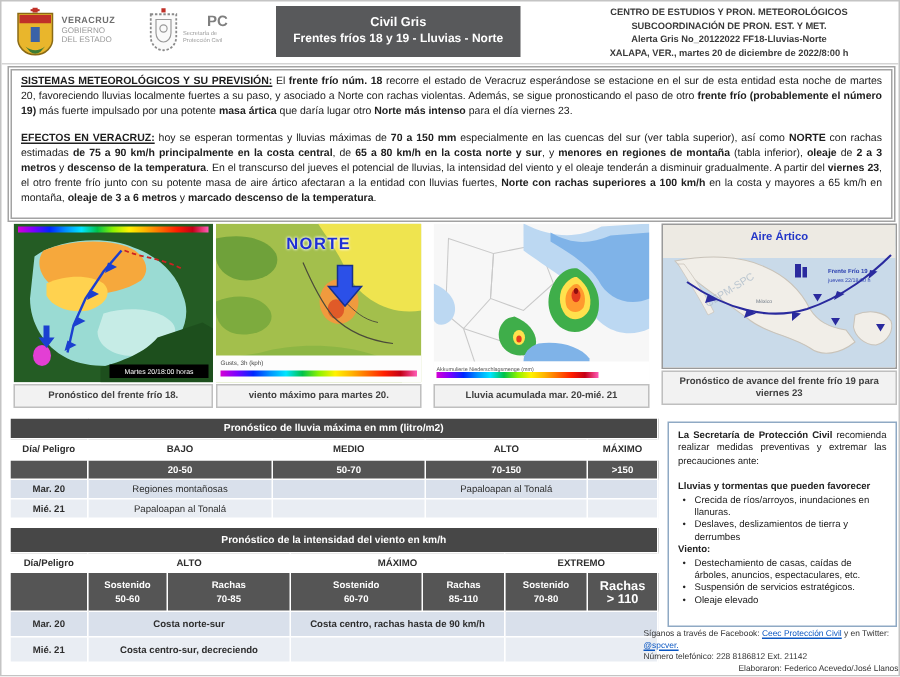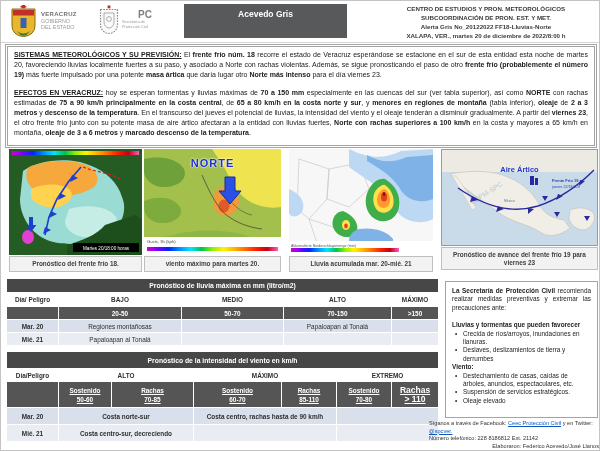--- a/index.html
+++ b/index.html
@@ -40,40 +40,40 @@
   .m2 { left:143px; top:148px; width:137px; }
   .m3 { left:288px; top:148px; width:144px; }
   .m4 { left:440px; top:148px; width:157px; }
   .m1 .map-img, .m2 .map-img, .m3 .map-img { height:106px; }
   .m4 .map-img { height:97px; border:1px solid #9a9a9a; }
   .scale-strip { position:absolute; height:4px; background:linear-gradient(to right,#d400d4,#7a00ff,#0026ff,#0090ff,#00e5ff,#00c24a,#8cf200,#fff200,#ffb400,#ff6a00,#ff1e00,#c40016,#ff5bb8); }
   .m1 .scale-strip { top:2px; left:3px; right:3px; }
   .m2 .scale-strip { bottom:4px; left:3px; right:3px; }
   .m3 .scale-strip { bottom:3px; left:2px; right:34px; }
   .overlay-norte { position:absolute; top:8px; left:0; width:100%; text-align:center; font-size:11px; font-weight:700; color:#1f2fd4; text-shadow:0 0 2px #fff, 0 0 2px #fff; letter-spacing:1px; }
-  .overlay-artico { position:absolute; top:15px; left:0; width:100%; text-align:center; font-size:7.5px; font-weight:700; color:#2336c8; }
+  .overlay-artico { position:absolute; top:3px; left:0; width:100%; text-align:center; font-size:7.5px; font-weight:700; color:#2336c8; }
 
   
   table.tbl { position:absolute; left:5px; border-collapse:collapse; table-layout:fixed; width:432px; font-size:6.4px; }
   table.tbl td { border:1px solid #fff; text-align:center; vertical-align:middle; padding:1px 2px; color:#2e2e2e; }
   td.dark { background:#555555; color:#fff !important; font-weight:700; }
   td.title { background:#474747; font-size:6.8px; }
   td.head { background:#fff; font-weight:700; color:#3a3a3a; }
   tr.row-a td { background:#d9e0eb; }
   tr.row-b td { background:#e9edf3; }
   td.day { font-weight:700; }
   .rain { top:277px; }
   .rain tr.title-row td { height:14px; }
   .rain tr.head-row td { height:14px; }
   .rain tr.range-row td { height:13px; }
   .rain tr.row-a td, .rain tr.row-b td { height:13px; }
   .wind { top:350px; }
   .wind tr.title-row td { height:17px; }
   .wind tr.head-row td { height:13px; }
-  .wind tr.sub-row td { height:26px; line-height:9px;text-decoration:underline; }
+  .wind tr.sub-row td { height:26px; line-height:9px; }
   .wind tr.row-a td, .wind tr.row-b td { height:17px; }
   td.big { font-size:8.5px; line-height:10px; }
 
   
   .reco { position:absolute; left:444px; top:280px; width:153px; height:137px; border:1px solid #8fa9c4; background:#fff; padding:5px 6px 3px 6px; font-size:6.4px; line-height:8.4px; color:#222; }
   .reco .intro { text-align:justify; margin-bottom:9px; }
   .reco h4 { font-size:6.4px; font-weight:700; margin:0; }
   .reco ul { list-style:none; margin:0 0 0 2px; }
   .reco li { padding-left:9px; position:relative; }
   .reco li::before { content:"\2022"; position:absolute; left:1px; }
@@ -112,21 +112,22 @@
         <path d="M6,8 h10 v9 a5,6 0 0 1 -5,6 a5,6 0 0 1 -5,-6 z" fill="none" stroke="#9a9a9a" stroke-width="0.8"></path>
         <circle cx="11" cy="14" r="2.4" fill="none" stroke="#9a9a9a" stroke-width="0.8"></circle>
       </svg>
     </span>
     <div class="pc-text">
       <div class="abbr">PC</div>
       <div class="sub">Secretaría de</div>
       <div class="sub">Protección Civil</div>
     </div>
     <div class="banner">
-      <div class="bl1">Acevedo Gris</div>
+      <div class="bl1">Civil Gris</div>
+      <div class="bl2">Frentes fríos 18 y 19 - Lluvias - Norte</div>
     </div>
     <div class="office">
       <div>CENTRO DE ESTUDIOS Y PRON. METEOROLÓGICOS</div>
       <div>SUBCOORDINACIÓN DE PRON. EST. Y MET.</div>
       <div>Alerta Gris No_20122022 FF18-Lluvias-Norte</div>
       <div>XALAPA, VER., martes 20 de diciembre de 2022/8:00 h</div>
     </div>
   </div>
   <div class="header-rule"></div>
 

